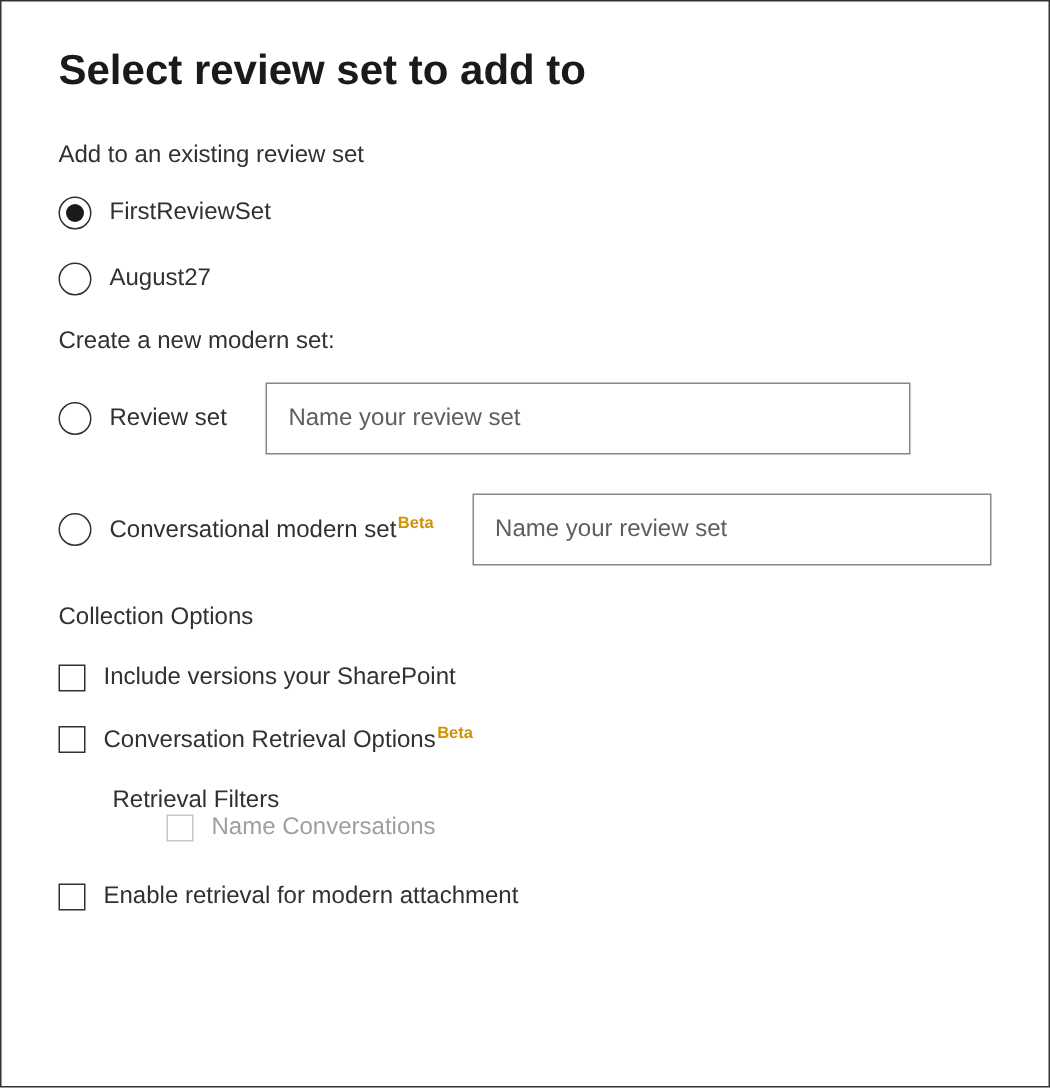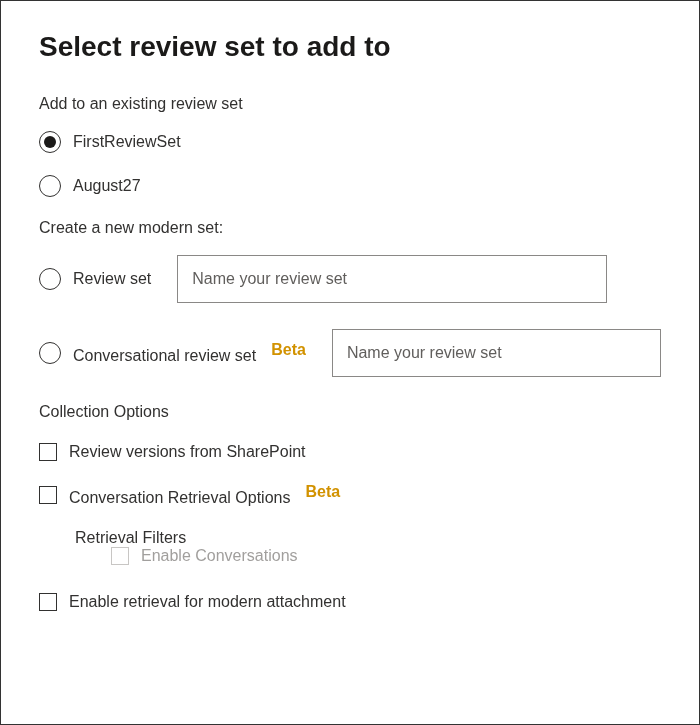--- a/index.html
+++ b/index.html
@@ -88,24 +88,24 @@
       color: #605e5c;
     }
     .input1 {
       width: 430px;
     }
     .input2 {
       width: 350px;
     }
     .beta {
       color: #d29200;
-      font-size: 16px;
+      font-size: 11px;
       font-weight: 600;
       vertical-align: super;
-      margin-left: 15px;
+      margin-left: 1px;
     }
     .section-gap-top {
       margin-top: 14px;
     }
     .collection-label {
       margin-bottom: 22px;
     }
     .indent-1 {
       margin-left: 36px;
       font-size: 16px;
@@ -148,42 +148,42 @@
 
 <div class="radio-row-with-input">
   <span class="radio"></span>
   <span class="opt-label">Review set</span>
   <input type="text" class="text-input input1" placeholder="Name your review set" style="">
 </div>
 
 <div class="radio-row-with-input">
   <span class="radio"></span>
   <span class="opt-label">
-    <span>Conversational review set</span><span class="beta">Beta</span>
+    <span>Conversational modern set</span><span class="beta">Beta</span>
   </span>
   <input type="text" class="text-input input2" placeholder="Name your review set" style="">
 </div>
 
 <div class="section-label collection-label section-gap-top">Collection Options</div>
 
 <div class="option-row">
   <span class="checkbox"></span>
-  <span class="opt-label">Review versions from SharePoint</span>
+  <span class="opt-label">Include versions your SharePoint</span>
 </div>
 
 <div class="option-row">
   <span class="checkbox"></span>
   <span class="opt-label">
     <span>Conversation Retrieval Options</span><span class="beta">Beta</span>
   </span>
 </div>
 
 <div class="indent-1">Retrieval Filters</div>
 
 <div class="indent-row">
   <span class="checkbox disabled"></span>
-  <span class="opt-label disabled">Enable Conversations</span>
+  <span class="opt-label disabled">Name Conversations</span>
 </div>
 
 <div class="option-row">
   <span class="checkbox"></span>
   <span class="opt-label">Enable retrieval for modern attachment</span>
 </div>
 
 </body></html>

